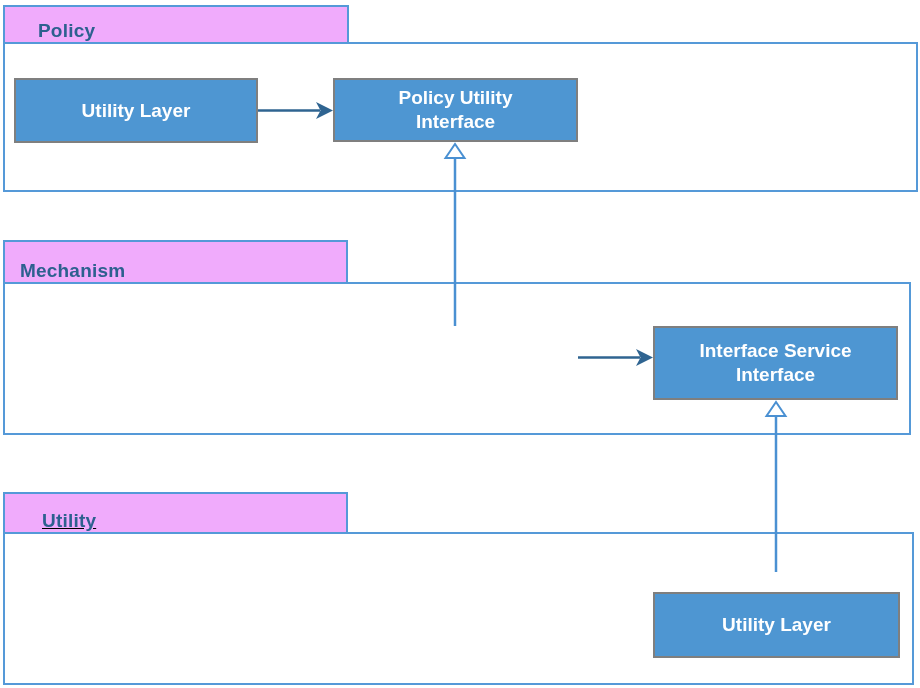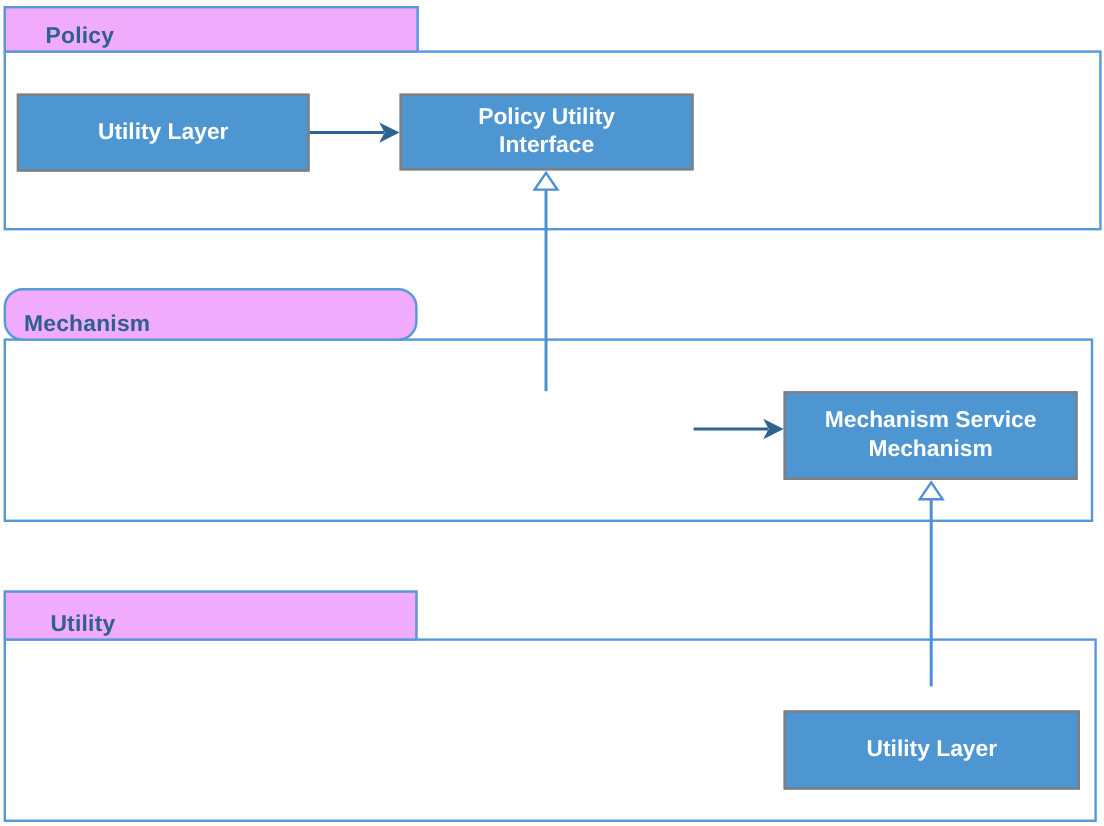--- a/index.html
+++ b/index.html
@@ -88,36 +88,36 @@
 </head>
 <body>
 
 <div class="canvas">
 
   <div class="pkg-tab" style="left:3px; top:5px; width:346px; height:39px; padding-left:33px;">
     <span class="pkg-title">Policy</span>
   </div>
   <div class="pkg-body" style="left:3px; top:42px; width:915px; height:150px;"></div>
 
-  <div class="pkg-tab" style="left:3px; top:240px; width:345px; height:44px; padding-left:15px;border-radius:16px;">
+  <div class="pkg-tab" style="left:3px; top:240px; width:345px; height:44px; padding-left:15px;">
     <span class="pkg-title">Mechanism</span>
   </div>
   <div class="pkg-body" style="left:3px; top:282px; width:908px; height:153px;"></div>
 
-  <div class="pkg-tab" style="left:3px; top:492px; width:345px; height:42px; padding-left:37px;">
+  <div class="pkg-tab" style="left:3px; top:492px; width:345px; height:42px; padding-left:37px;text-decoration:underline;">
     <span class="pkg-title">Utility</span>
   </div>
   <div class="pkg-body" style="left:3px; top:532px; width:911px; height:153px;"></div>
 
   <div class="node" style="left:14px; top:78px; width:244px; height:65px;">Utility Layer</div>
 
   <div class="node" style="left:333px; top:78px; width:245px; height:64px;">Policy Utility Interface</div>
 
 
-  <div class="node" style="left:653px; top:326px; width:245px; height:74px;">Mechanism Service Mechanism</div>
+  <div class="node" style="left:653px; top:326px; width:245px; height:74px;">Interface Service Interface</div>
 
   <div class="node" style="left:653px; top:572px; width:247px; height:66px;margin-top:20px;">Utility Layer</div>
 
   <svg class="overlay" width="920" height="688" viewBox="0 0 920 688">
 
     <g>
       <line class="dep-line" x1="258" y1="110.5" x2="320" y2="110.5"></line>
       <path class="dep-head" d="M 333,110.5 L 316,102 L 320.5,110.5 L 316,119 Z"></path>
     </g>
 

